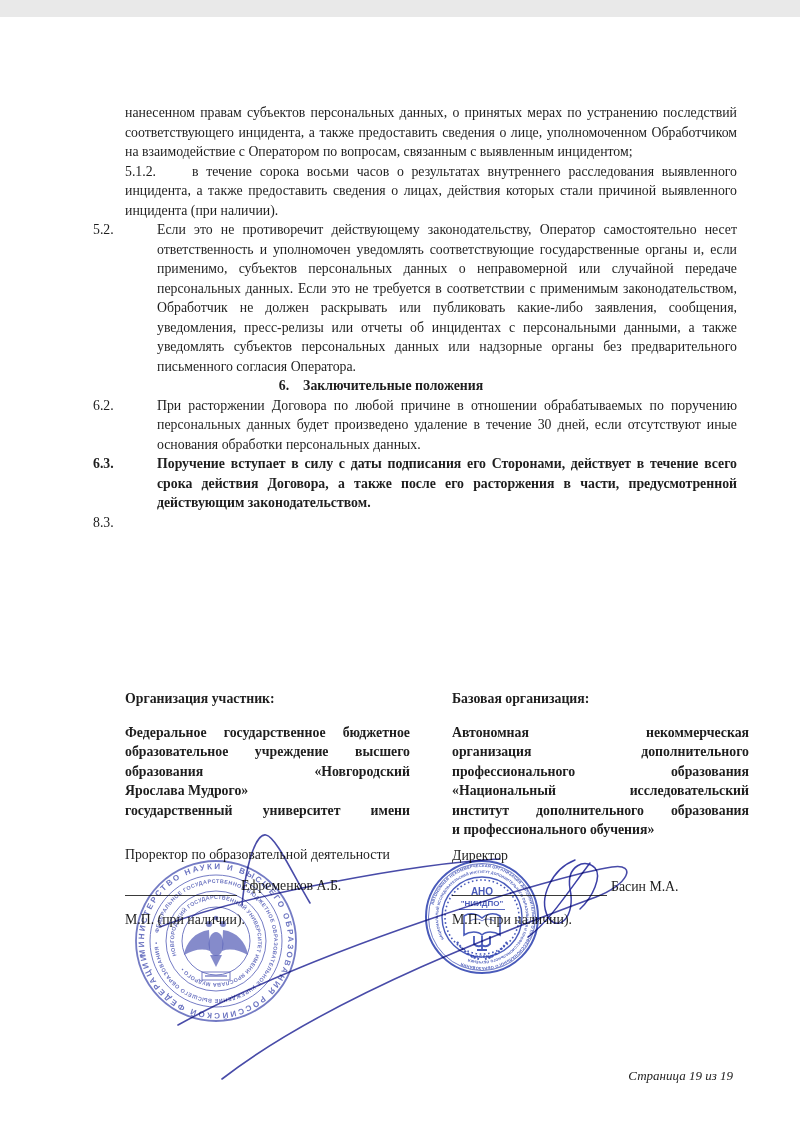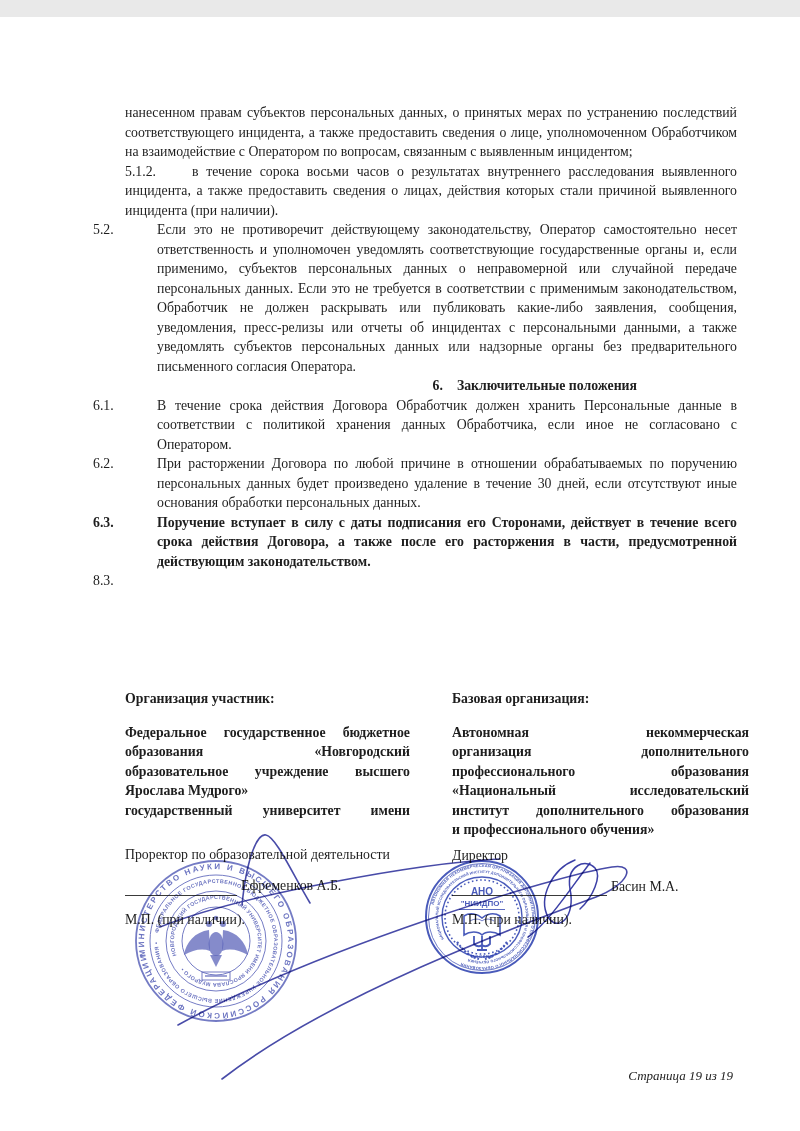--- a/index.html
+++ b/index.html
@@ -15,21 +15,21 @@
   .cont-para{margin-left:32px;margin-bottom:2px;}
   .sub-item{margin-left:25px;margin-bottom:8px;}
   .sub-item .subnum{display:inline-block;margin-right:36px;}
   .hang{position:relative;padding-left:32px;}
   .hang .num{position:absolute;left:-32px;top:0;width:32px;text-align:left;}
   .mb7{margin-bottom:7px;}
   .mb5{margin-bottom:5px;}
   .mb4{margin-bottom:4px;}
   .mb2{margin-bottom:2px;font-weight:bold;}
   .sec-heading{
-    font-weight:bold;text-align:right;padding-right:100px;margin-bottom:4px;
+    font-weight:bold;text-align:center;padding-right:100px;margin-bottom:4px;
   }
   .sec-heading .hnum{margin-right:14px;}
   .sig-block{
     position:absolute;left:125px;top:672px;width:612px;display:flex;gap:42px;
     font-size:13.8px;line-height:19.5px;
   }
   .sig-col-left{flex:0 0 285px;width:285px;}
   .sig-col-right{flex:0 0 297px;width:297px;}
   .org-head{font-weight:bold;margin-bottom:14px;}
   .org-name{font-weight:bold;}
@@ -70,42 +70,39 @@
     </p>
 
     <p class="hang mb7">
       <span class="num">5.2.</span><span>Если это не противоречит действующему законодательству, Оператор самостоятельно несет ответственность и уполномочен уведомлять соответствующие государственные органы и, если применимо, субъектов персональных данных о неправомерной или случайной передаче персональных данных. Если это не требуется в соответствии с применимым законодательством, Обработчик не должен раскрывать или публиковать какие-либо заявления, сообщения, уведомления, пресс-релизы или отчеты об инцидентах с персональными данными, а также уведомлять субъектов персональных данных или надзорные органы без предварительного письменного согласия Оператора.</span>
     </p>
 
     <p class="sec-heading">
       <span class="hnum">6.</span><span>Заключительные положения</span>
     </p>
 
-    <p class="hang mb4">
-      <span class="num">6.1.</span><span>В течение срока действия Договора Обработчик должен хранить Персональные данные в соответствии с политикой хранения данных Обработчика, если иное не согласовано с Оператором.</span>
-    </p>
     <p class="hang mb5">
       <span class="num">6.2.</span><span>При расторжении Договора по любой причине в отношении обрабатываемых по поручению персональных данных будет произведено удаление в течение 30 дней, если отсутствуют иные основания обработки персональных данных.</span>
     </p>
     <p class="hang mb2">
       <span class="num">6.3.</span><span>Поручение вступает в силу с даты подписания его Сторонами, действует в течение всего срока действия Договора, а также после его расторжения в части, предусмотренной действующим законодательством.</span>
     </p>
     <p class="hang">
       <span class="num">8.3.</span>
     </p>
   </div>
 
   <div class="sig-block">
 
     <div class="sig-col-left">
       <div class="org-head">Организация участник:</div>
       <div class="org-name">
         <div class="org-line">Федеральное государственное бюджетное</div>
+        <div class="org-line">образовательное учреждение высшего</div>
         <div class="org-line">образования «Новгородский</div>
-        <div class="org-line">образовательное учреждение высшего</div>
         <div class="org-line last">Ярослава Мудрого»</div>
         <div class="org-line">государственный университет имени</div>
       </div>
       <div class="role">Проректор по образовательной деятельности</div>
       <div class="sig-row">
         <span class="sig-blank"></span>
         <span class="sig-name">Ефременков А.Б.</span>
       </div>
       <div class="mp-line">М.П. (при наличии).</div>
     </div>

